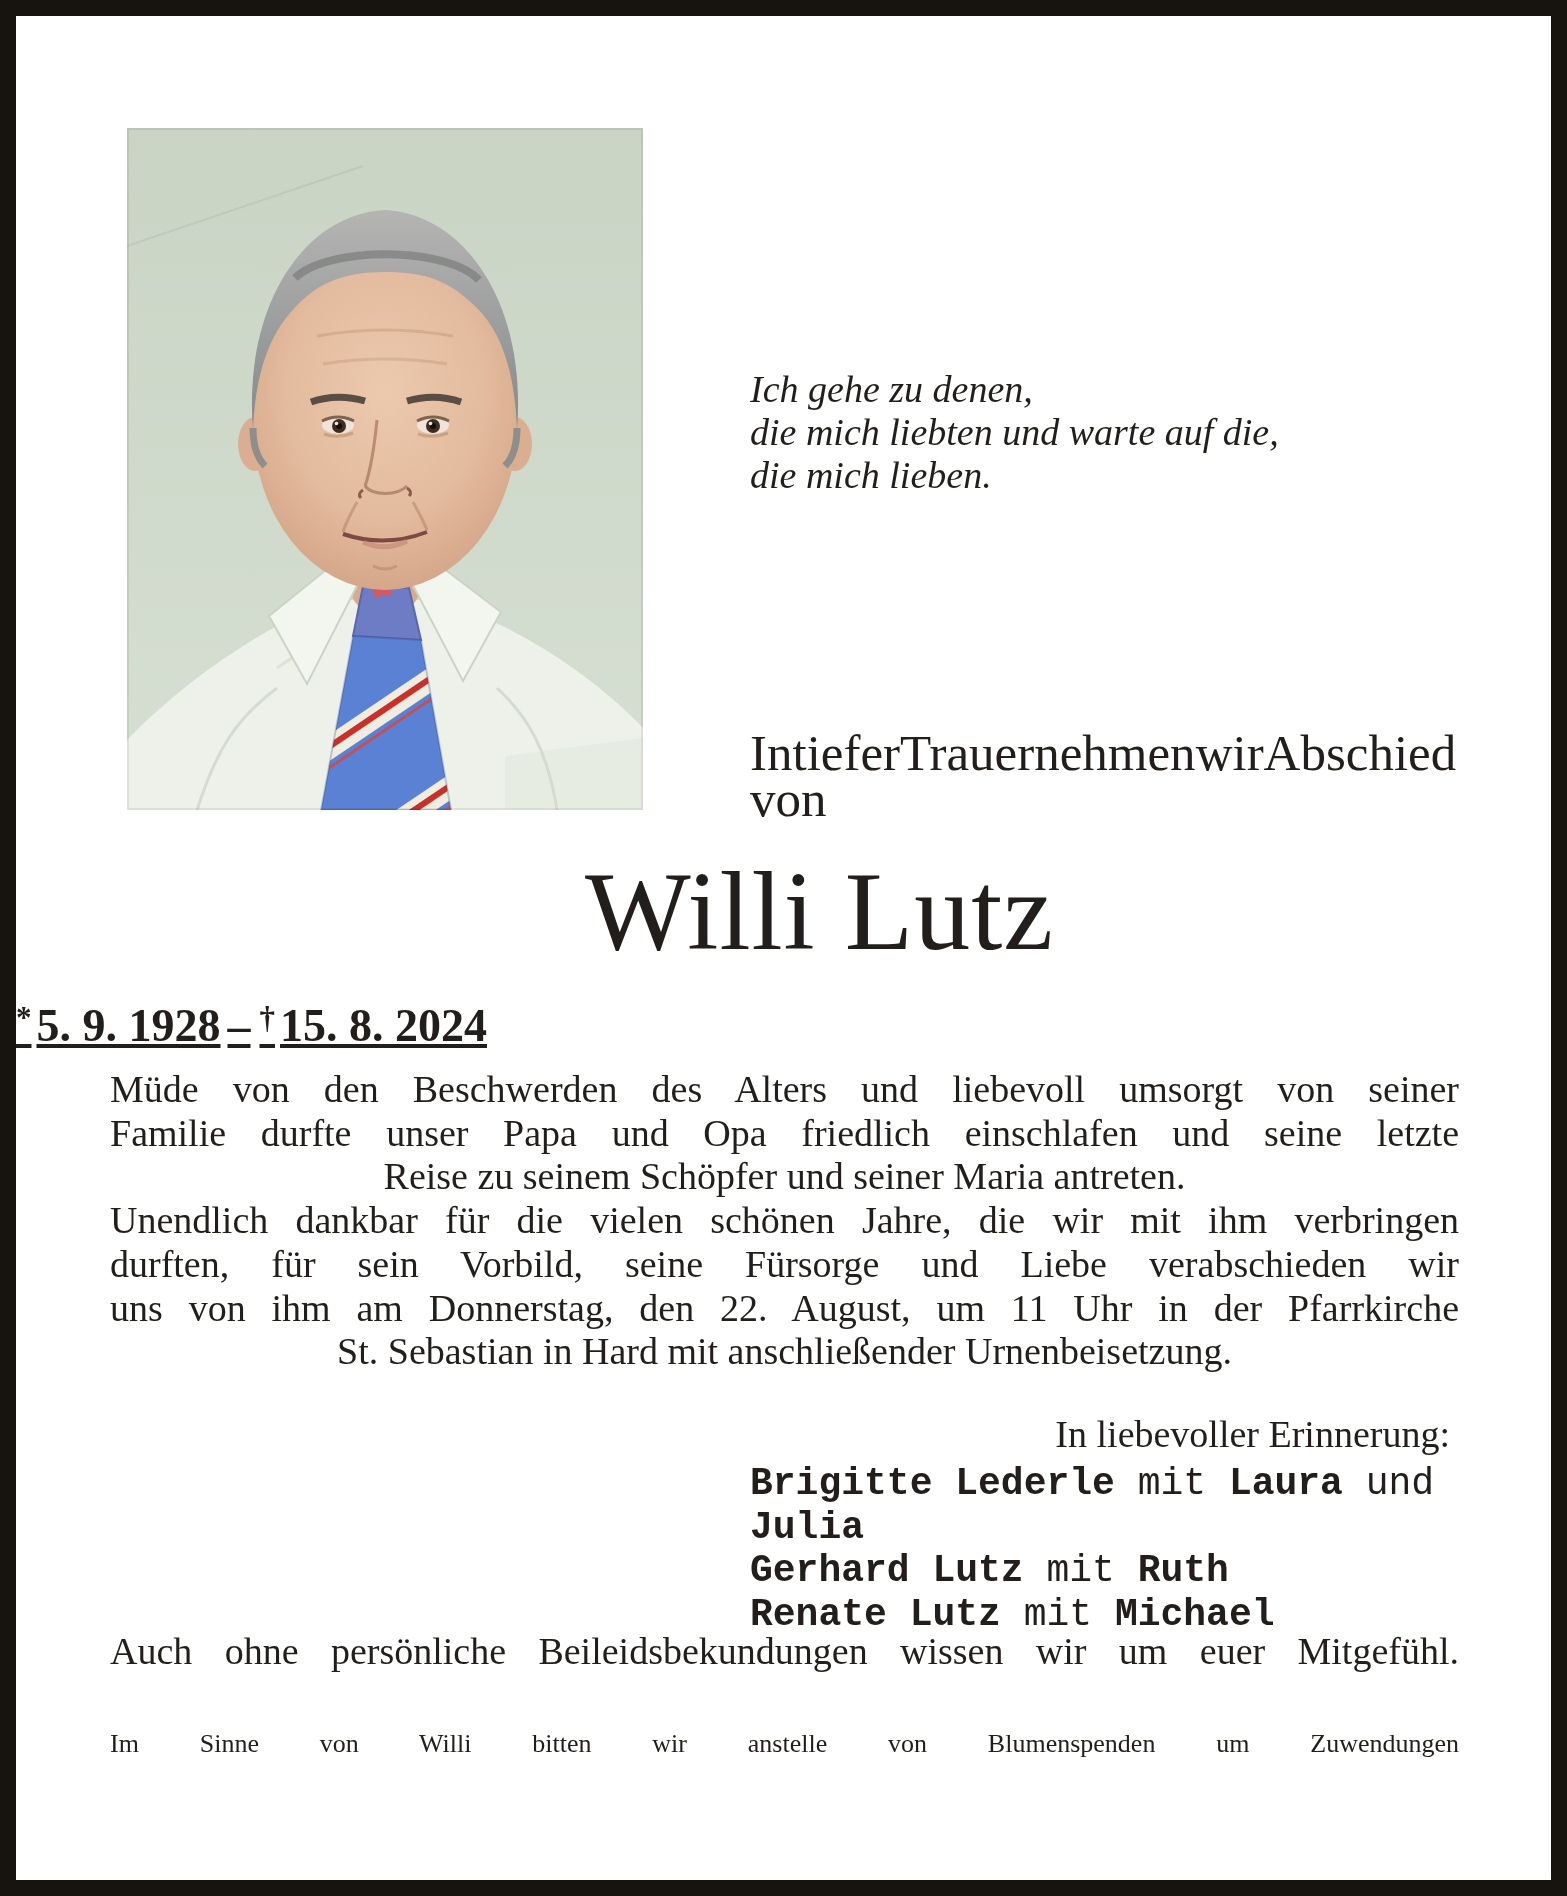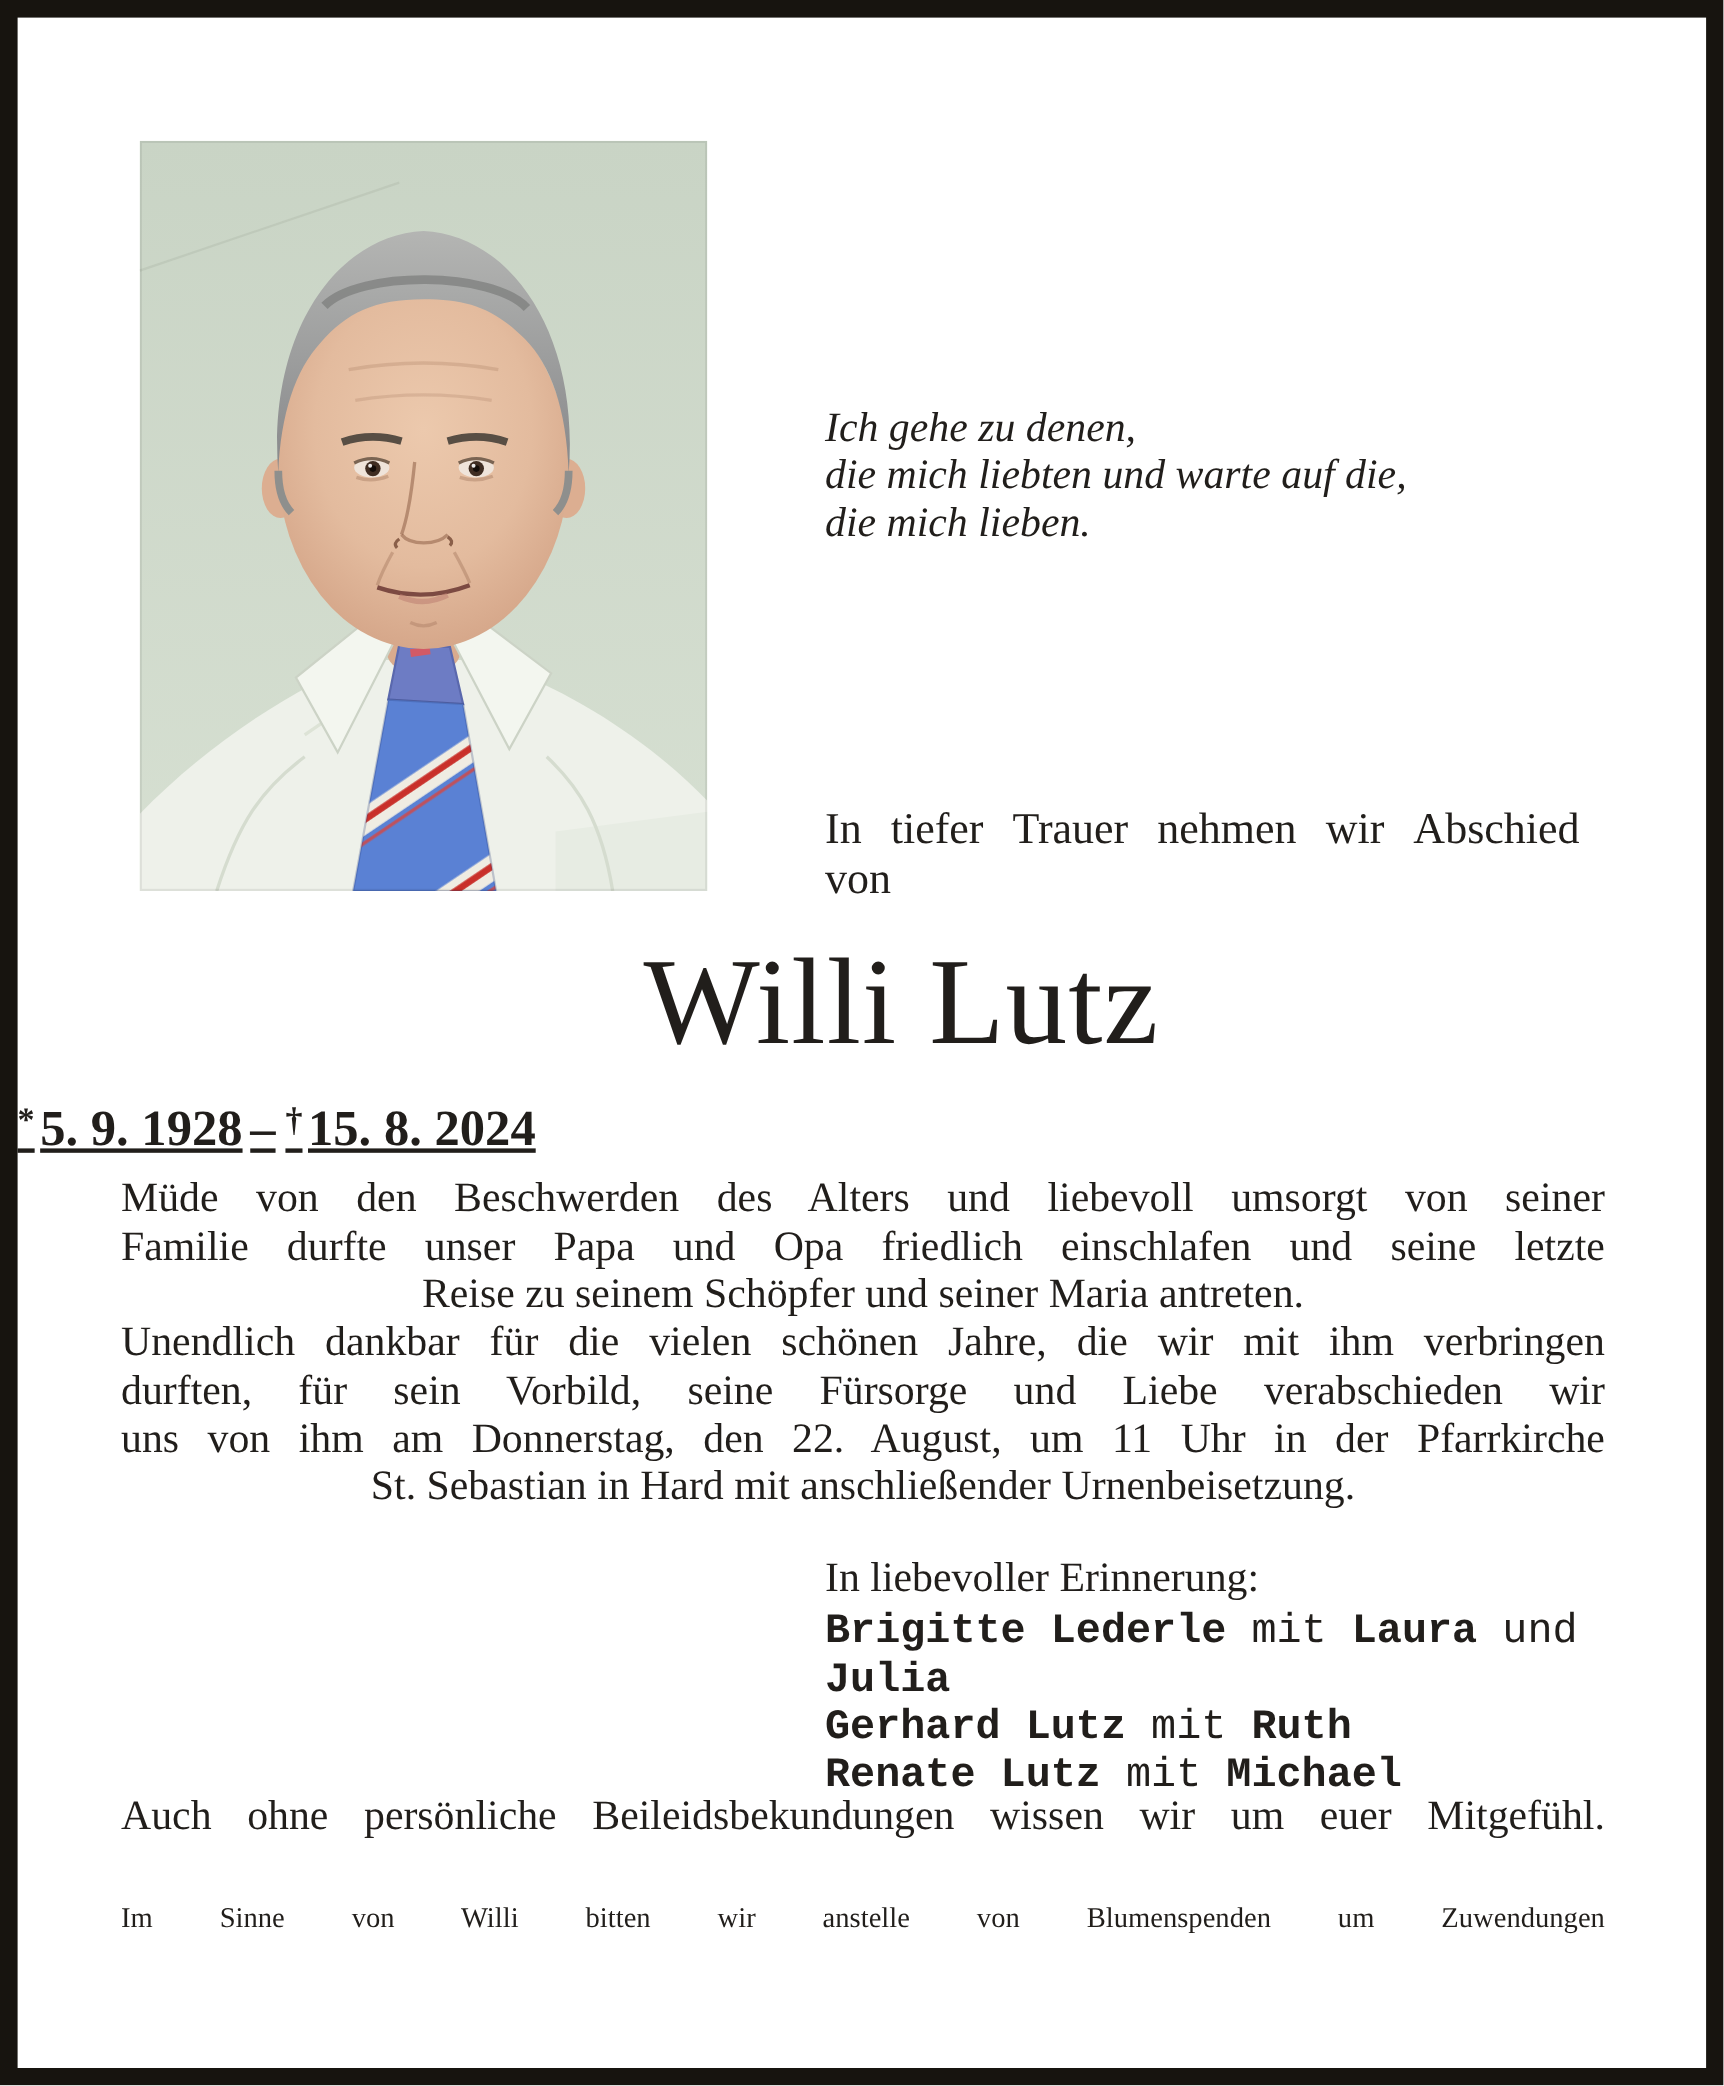--- a/index.html
+++ b/index.html
@@ -19,21 +19,21 @@
   }
   .abs { position:absolute; }
 
   .portrait { left:127px; top:128px; width:516px; height:682px; }
 
   .quote {
     left:750px; top:368px; width:700px;
     font-style:italic; font-size:38px; line-height:43px;
   }
 
-  .intro { left:750px; top:730px; width:686px; font-size:40px; line-height:46px; }
+  .intro { left:750px; top:730px; width:686px; font-size:51px; line-height:46px; }
   .intro .flexline { display:flex; justify-content:space-between; }
   .intro .von { text-align:left; }
 
   .title {
     left:16px; top:852px; width:1535px;
     font-size:112px; line-height:118px; text-align:center;
     letter-spacing:1px;
     margin-left:36px;
   }
 
@@ -41,21 +41,21 @@
     left:16px; top:992px; width:1535px; 
     font-size:46px; line-height:52px; font-weight:bold;text-decoration:underline;
   }
   .dates .sym { font-size:31px; vertical-align:13px; margin-right:5px; }
   .dates .dash { margin:0 9px 0 7px; }
 
   .bodytext { left:110px; top:1068px; width:1349px; font-size:38px; line-height:43.7px; }
   .jline { text-align:justify; text-align-last:justify; }
   .lline { text-align:center; }
 
-  .rememb-head { left:750px; top:1412px; width:700px; font-size:38px; line-height:44px; }
+  .rememb-head { left:750px; top:1412px; width:700px; font-size:38px; line-height:44px;text-align:right; }
   .families { left:750px; top:1462px; width:720px; font-size:38px; line-height:43.5px;font-family:Liberation Mono, monospace; }
   .families .b { font-weight:bold; }
 
   .condolence { left:110px; top:1629px; width:1349px; font-size:38px; line-height:44px;
                 text-align:justify; text-align-last:justify; }
   .donation { left:110px; top:1722px; width:1349px; font-size:26px; line-height:44px; }
 </style>
 </head>
 <body>
 

